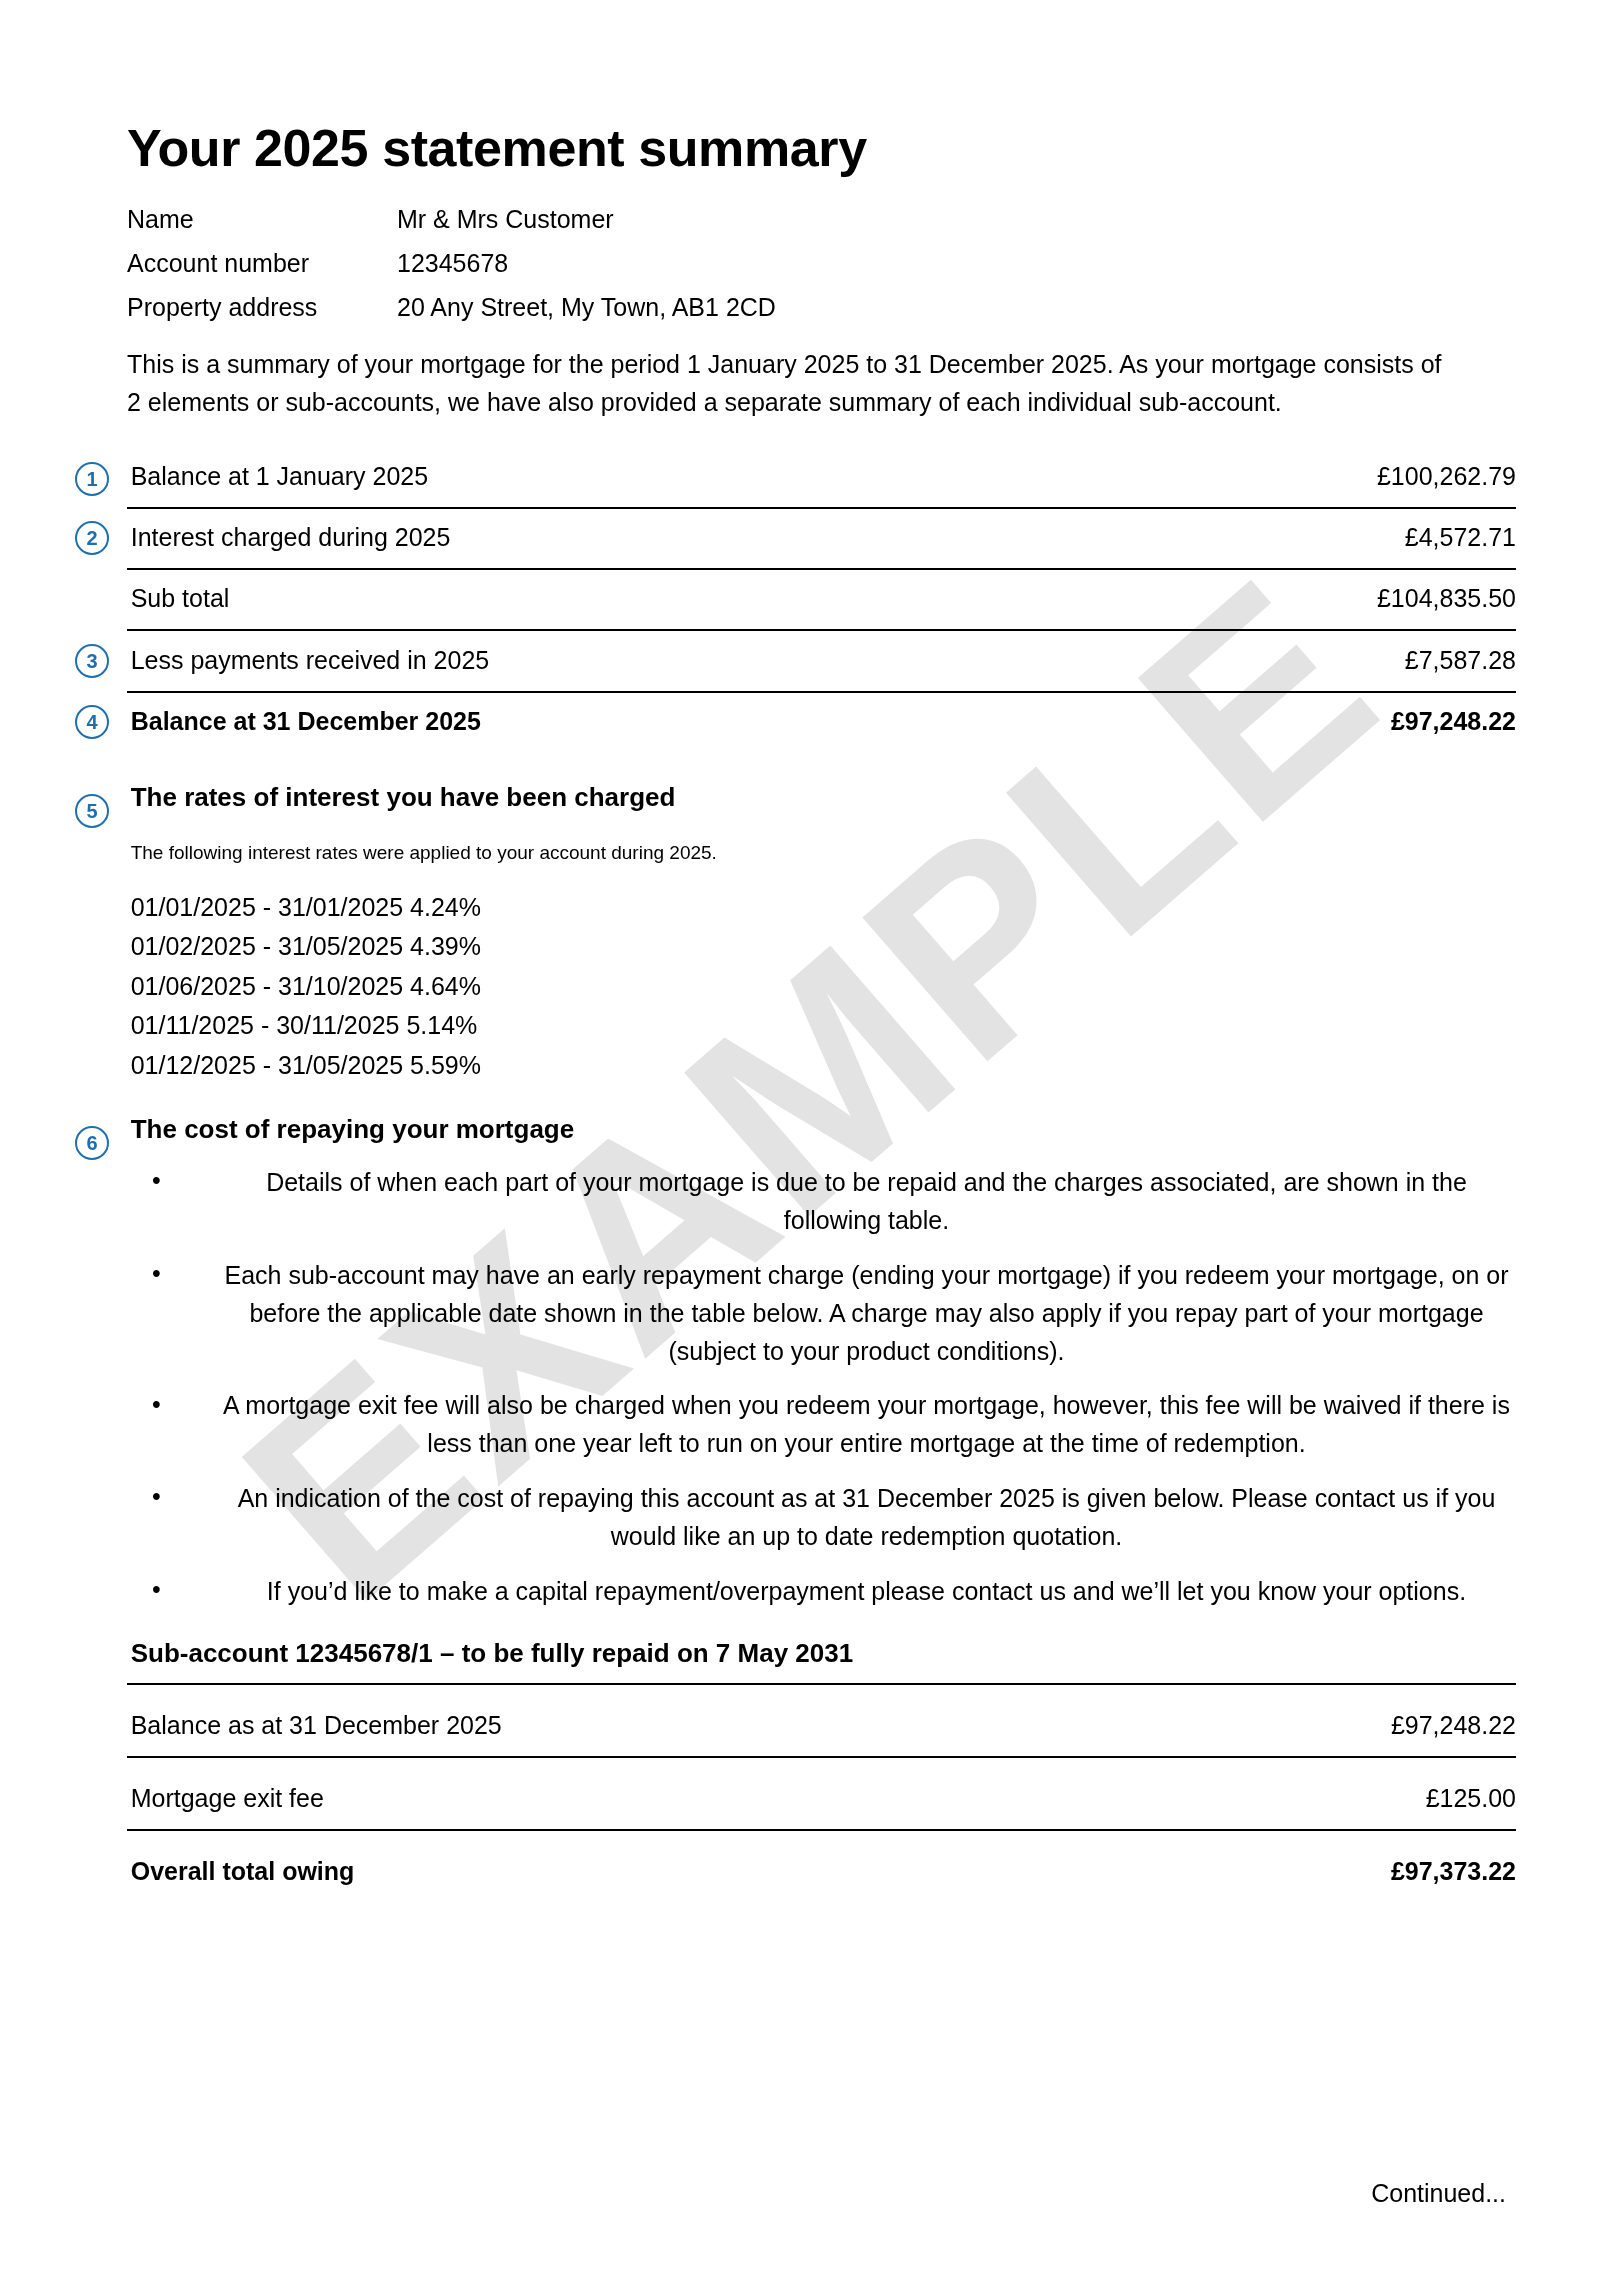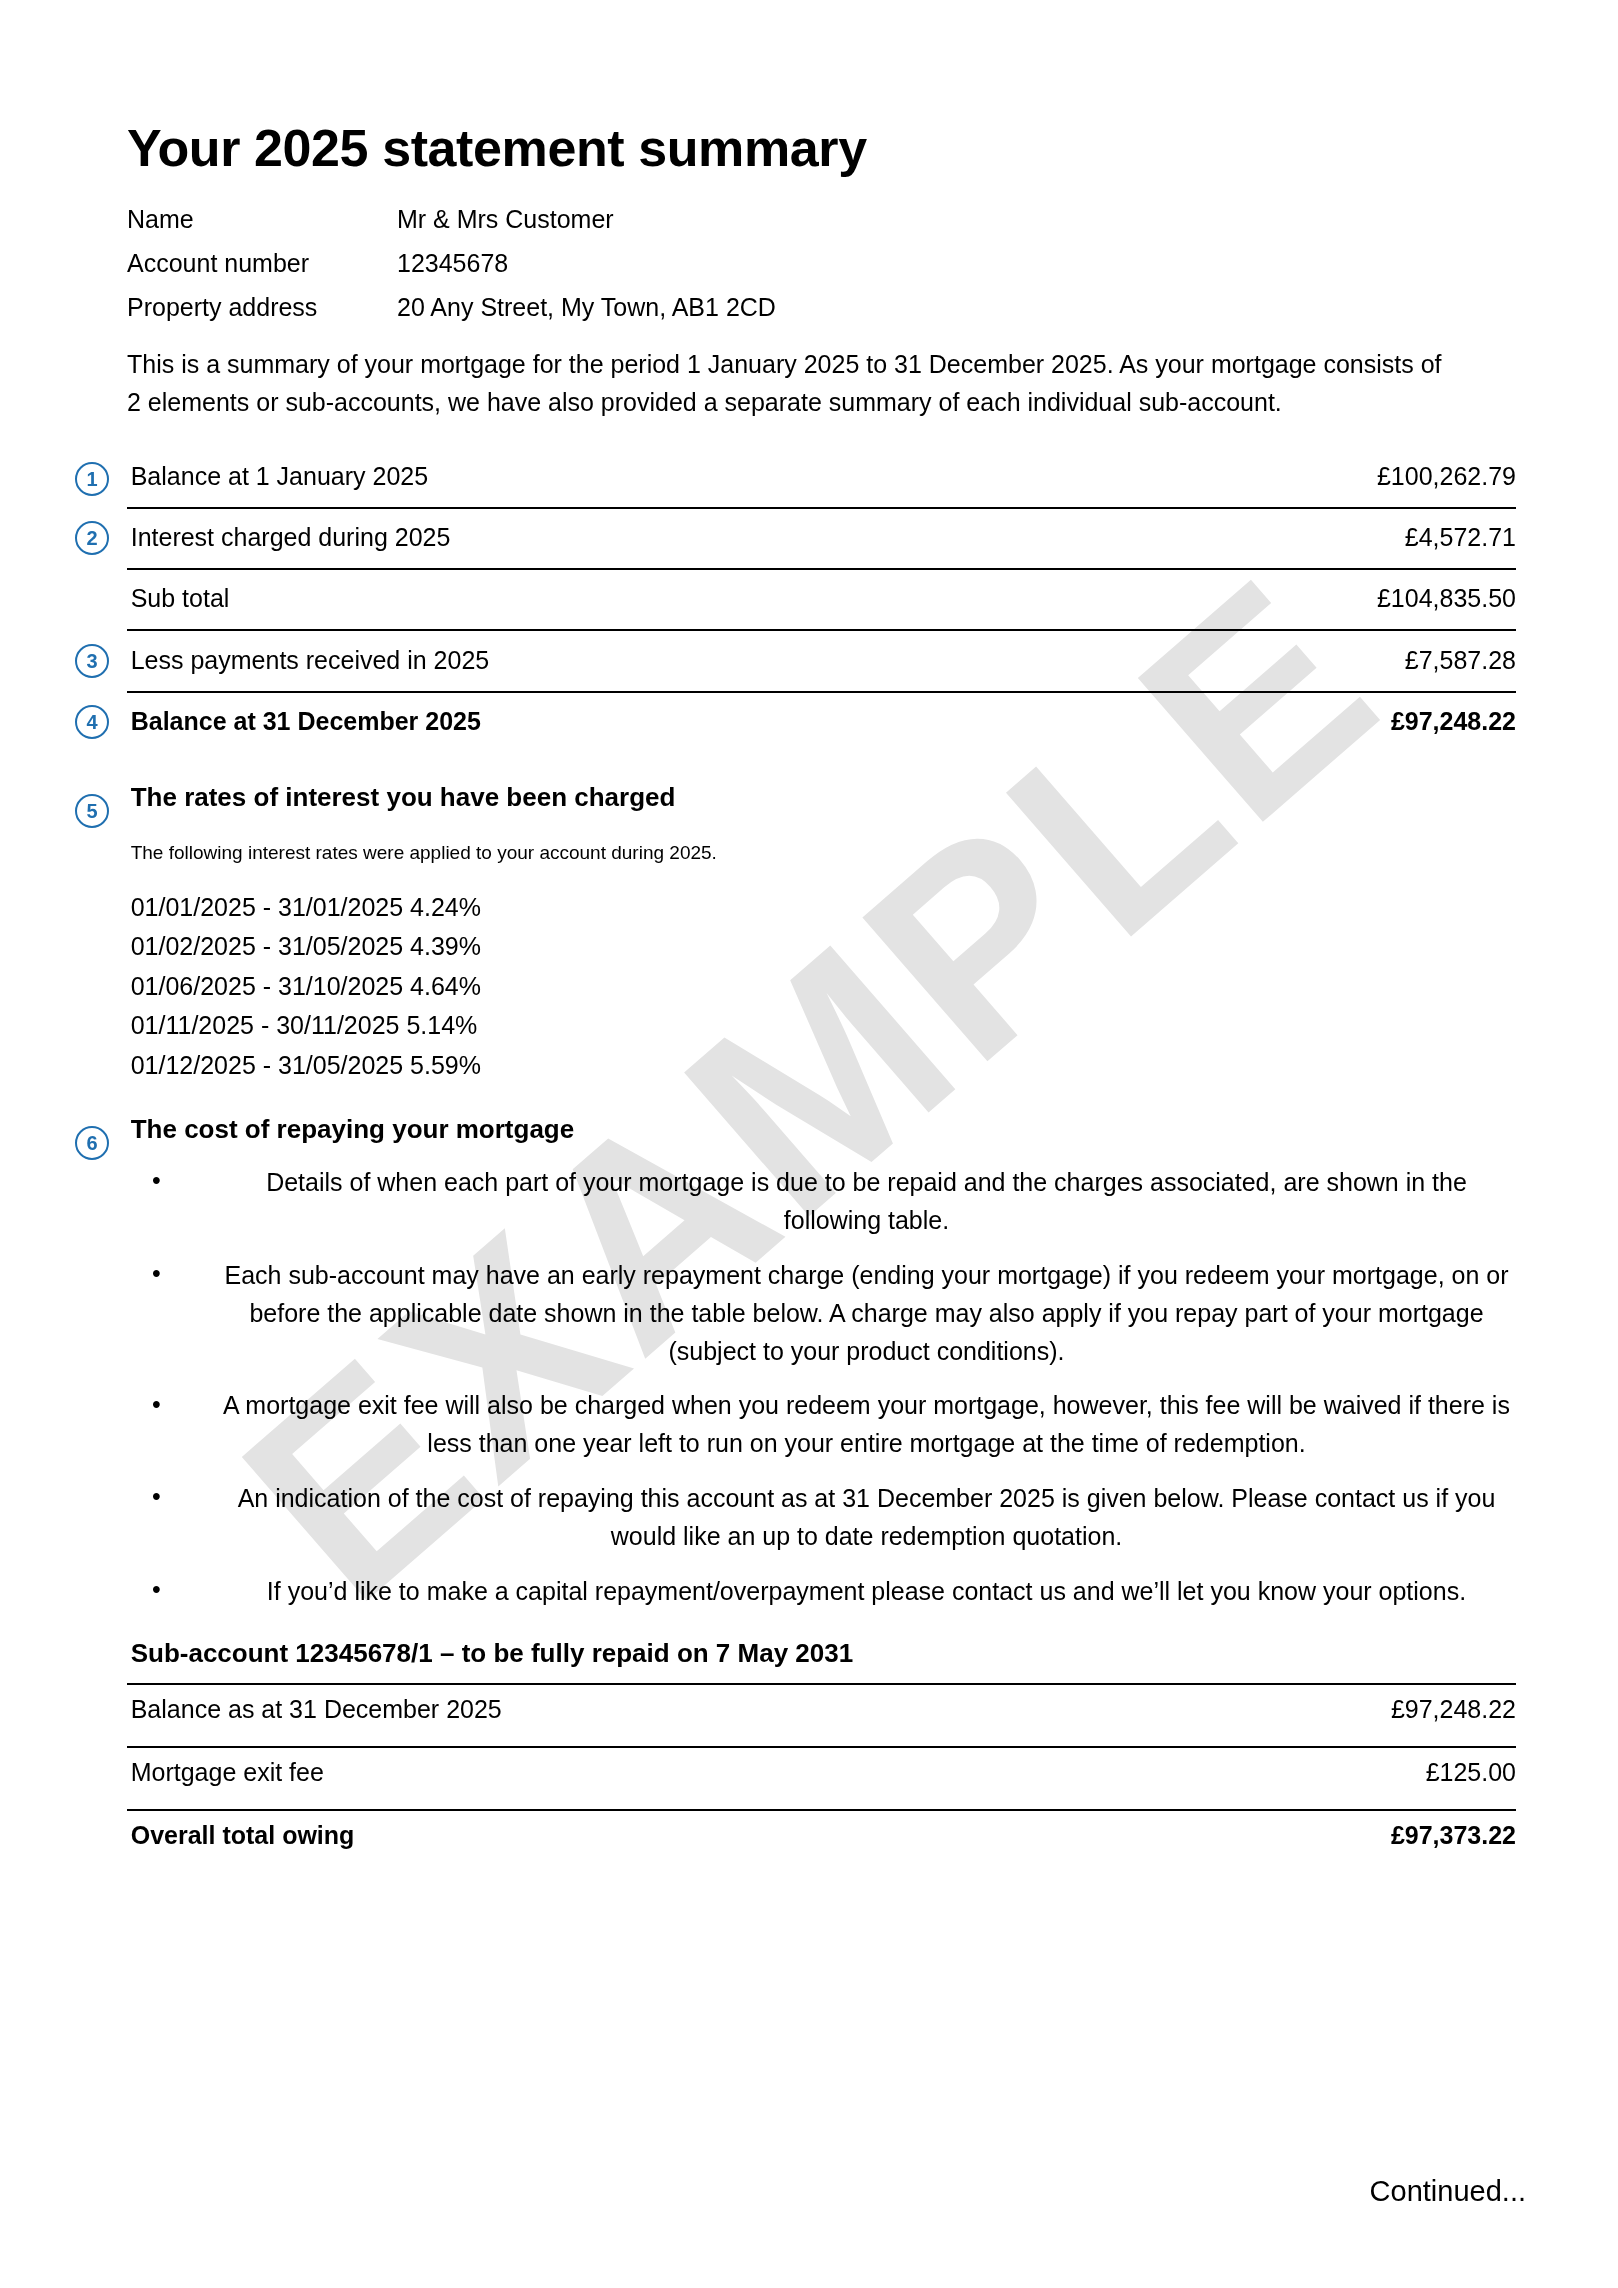--- a/index.html
+++ b/index.html
@@ -176,35 +176,35 @@
     font-size: 26px;
     font-weight: 700;
     margin-top: 28px;
     padding-left: 3.7px;
   }
   .final-table {
     margin-top: 14.8px;
   }
   .frow {
     display: flex;
-    align-items: flex-start;
+    align-items: center;
     justify-content: space-between;
     border-top: 2.3px solid #000000;
-    padding: 10px 0 10px 0;
+    padding: 20px 0 10px 0;
     min-height: 41px;
     font-size: 25px;
   }
   .frow .label { padding-left: 3.7px; }
   .frow .amount { text-align: right; white-space: nowrap; }
   .frow.bold .label, .frow.bold .amount { font-weight: 700; }
   .footer {
     position: absolute;
-    right: 93px;
+    right: 113px;
     bottom: 81px;
-    font-size: 29px;
+    font-size: 25px;
     z-index: 2;
   }
 </style>
 </head>
 <body>
 
 <div class="page">
 
   <div class="watermark">EXAMPLE</div>
 

